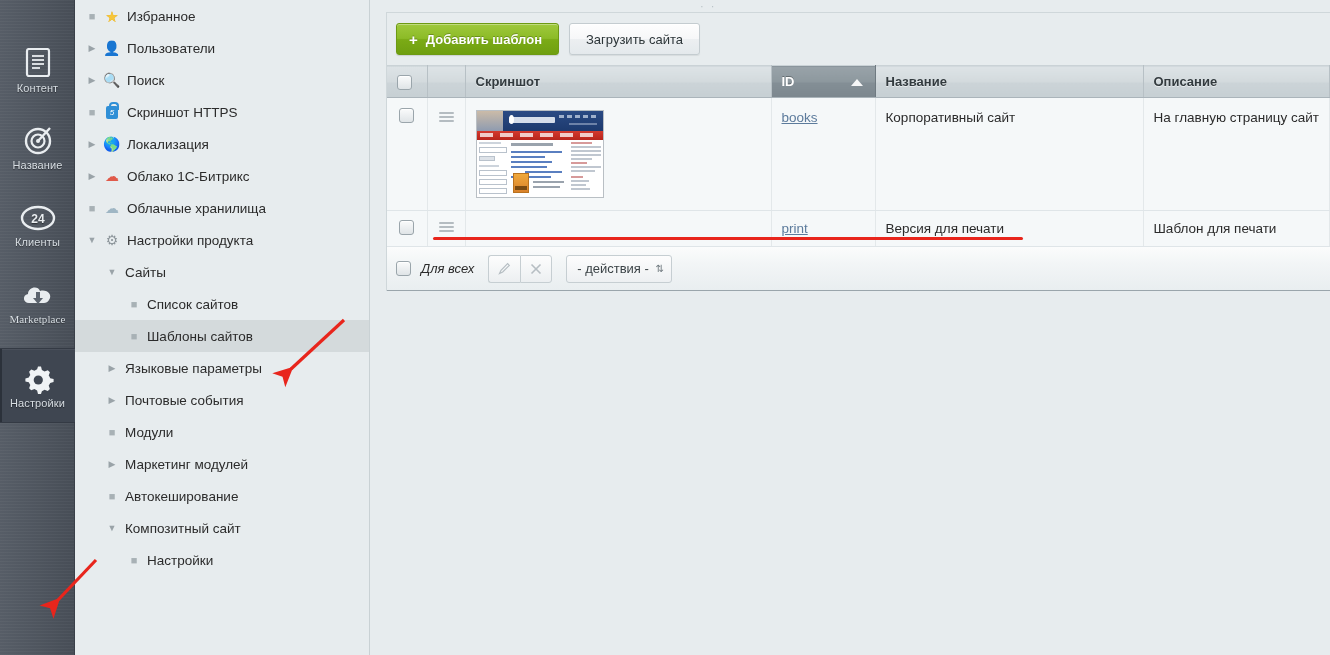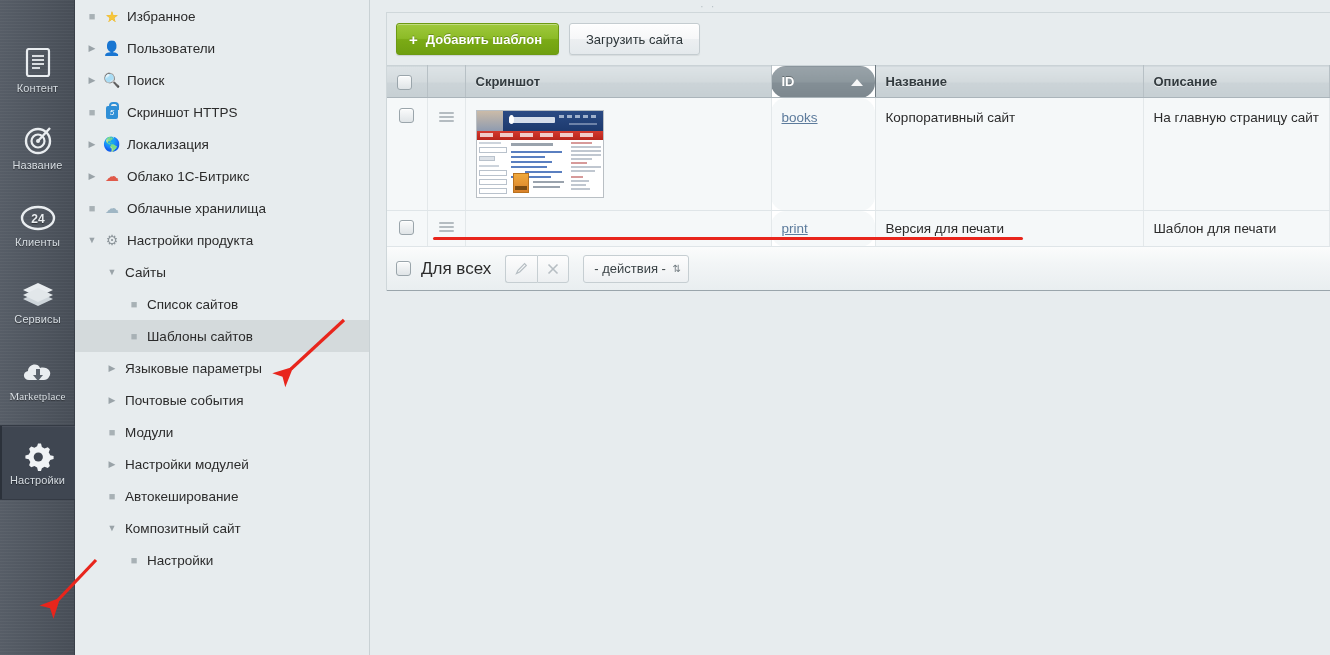--- a/index.html
+++ b/index.html
@@ -174,21 +174,21 @@
     border-right: 1px solid #e3e8ea;
     border-bottom: 1px solid #dfe5e8;
     font-size: 13.5px; color: #2b2b2b;
     padding: 0 10px; vertical-align: top;
   }
   tr.r-odd td { background: #f5f8f9; }
   tr.r-even td { background: #ffffff; }
   td.c-check, th.c-check { width: 40px; text-align:center; padding:0; }
   td.c-menu, th.c-menu { width: 38px; text-align:center; padding:0; }
   td.c-shot, th.c-shot { width: 306px; }
-  td.c-id, th.c-id { width: 104px; border-radius: 15px; }
+  td.c-id, th.c-id { width: 104px; }
   td.c-name, th.c-name { width: 268px; }
   td.c-desc, th.c-desc { width: auto; }
 
   .cellpad { padding-top: 12px; }
   .idlink { color: #5c7b9c; font-size:13.5px; }
   .chk {
     display:inline-block; width:15px; height:15px; margin-top:10px;
     background: linear-gradient(to bottom,#fafbfb,#dfe4e7);
     border:1px solid #9aa5ab; border-radius:3px; cursor:pointer;
     box-shadow: inset 0 1px 0 #fff;
@@ -245,21 +245,21 @@
     pointer-events:none; overflow:visible; }
 
   
   .gridfoot {
     height: 44px;
     background: linear-gradient(to bottom,#fbfcfc 0%, #f2f5f6 40%, #e9eef0 100%);
     border-bottom: 1px solid #9aa5ab;
     display: flex; align-items: center; padding-left: 9px; gap: 10px;
   }
   .gridfoot .chk{ margin-top:0; }
-  .foot-label{ font-size:17px; color:#2b2b2b; }
+  .foot-label{ font-size:13px; color:#2b2b2b;font-style:italic; }
   .btngroup{ display:flex; margin-left:4px; }
   .sqbtn{
     width:32px; height:28px; display:flex; align-items:center; justify-content:center;
     background: linear-gradient(to bottom,#fdfdfd,#eceff1);
     border:1px solid #c6ced2; cursor:pointer; color:#b4bcc1; font-size:14px;
   }
   .sqbtn.first{ border-radius:3px 0 0 3px; border-right:none; }
   .sqbtn.last{ border-radius:0 3px 3px 0; }
   .sel-actions{
     height:28px; padding:0 22px 0 10px;
@@ -305,30 +305,20 @@
     </div>
     <div class="rail-item" style="margin-top:12px;">
       <span class="glyph">
         <svg width="36" height="28" viewBox="0 0 36 28" style="vertical-align:-6px">
           <ellipse cx="18" cy="14" rx="16" ry="11" fill="none" stroke="#e9edf0" stroke-width="2.4"></ellipse>
           <text x="18" y="19" font-size="12" font-family="Liberation Sans, sans-serif" font-weight="bold" fill="#e9edf0" text-anchor="middle">24</text>
         </svg>
       </span>
       <span class="cap">Клиенты</span>
     </div>
-    <div class="rail-item" style="margin-top:12px;">
-      <span class="glyph">
-        <svg width="34" height="28" viewBox="0 0 34 28" style="vertical-align:-6px">
-          <polygon points="17,2 32,9 17,16 2,9" fill="#e9edf0"></polygon>
-          <polygon points="17,11 32,18 17,25 2,18" fill="#cfd6db"></polygon>
-          <polygon points="17,7 32,14 17,21 2,14" fill="#e2e7ea"></polygon>
-        </svg>
-      </span>
-      <span class="cap">Сервисы</span>
-    </div>
     <div class="rail-item" style="margin-top:12px;font-family:Liberation Serif, serif;">
       <span class="glyph">
         <svg width="36" height="26" viewBox="0 0 36 26" style="vertical-align:-5px">
           <path d="M9 21 C3 21 2 13 8 12 C8 5 18 3 20 9 C27 7 33 13 29 18 C28 20 26 21 24 21 Z" fill="#e9edf0"></path>
           <rect x="16" y="10" width="4" height="7" fill="#5c646e"></rect>
           <polygon points="13,16 23,16 18,22" fill="#5c646e"></polygon>
         </svg>
       </span>
       <span class="cap">Marketplace</span>
     </div>
@@ -418,21 +408,21 @@
       <span class="tlabel">Почтовые события</span>
     </div>
 
     <div class="tree-row lvl2">
       <span class="tw dot">■</span>
       <span class="tlabel">Модули</span>
     </div>
 
     <div class="tree-row lvl2">
       <span class="tw">▶</span>
-      <span class="tlabel">Настройки модулей</span>
+      <span class="tlabel">Маркетинг модулей</span>
     </div>
 
     <div class="tree-row lvl2">
       <span class="tw dot">■</span>
       <span class="tlabel">Автокеширование</span>
     </div>
 
     <div class="tree-row lvl2">
       <span class="tw">▼</span>
       <span class="tlabel">Композитный сайт</span>

